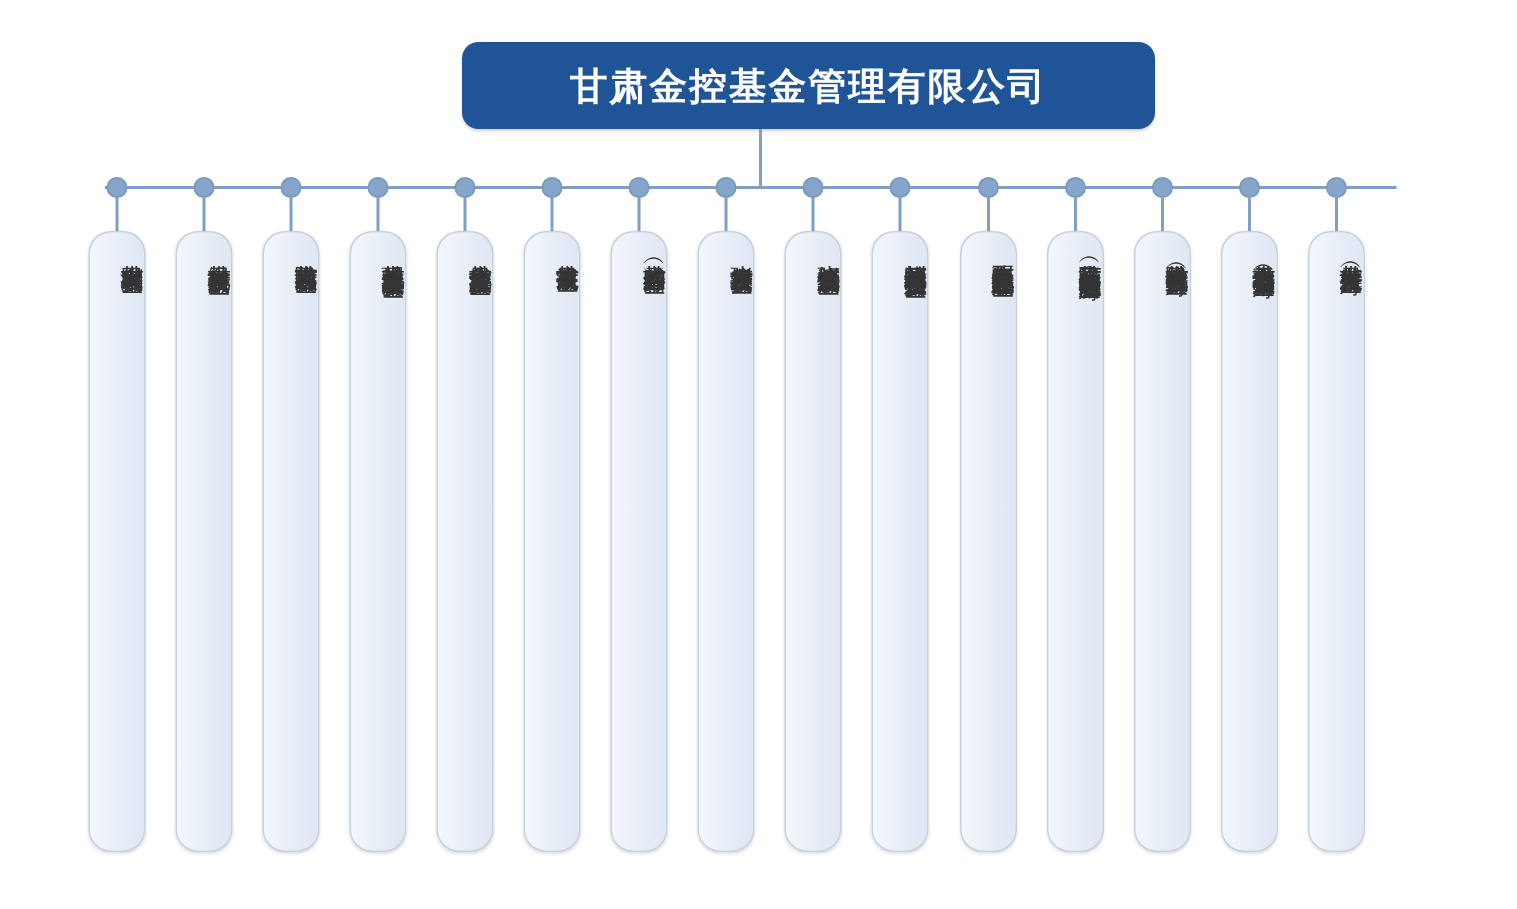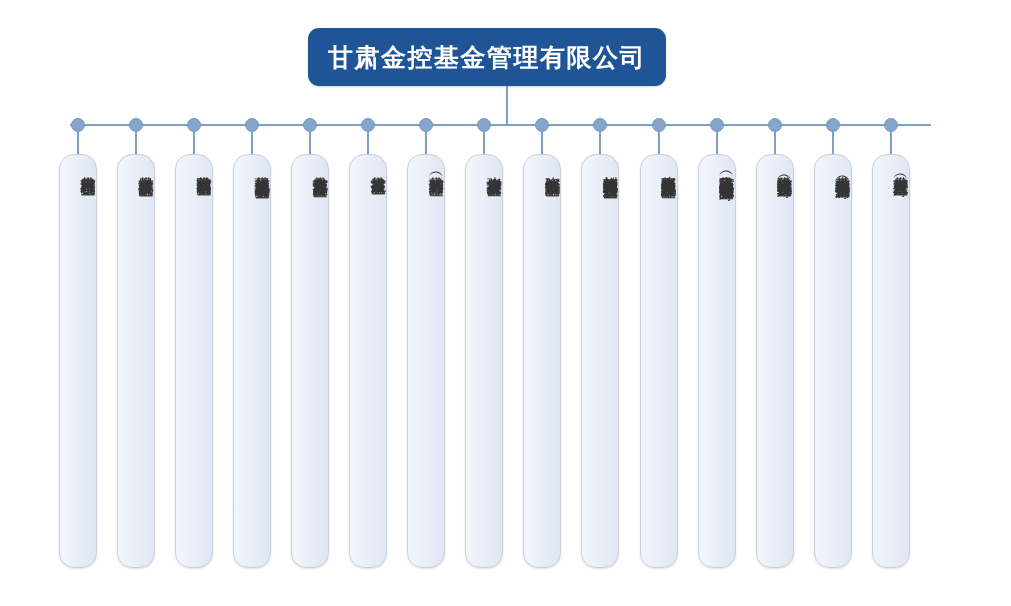--- a/index.html
+++ b/index.html
@@ -21,21 +21,21 @@
     top: 0;
     width: 1011px;
     height: 606px;
   }
 
   
   .root-node {
     position: absolute;
     left: 308px;
     top: 28px;
-    width: 358px;
+    width: 462px;
     height: 58px;
     background: #1f5596;
     border-radius: 11px;
     box-shadow: 0 1px 2px rgba(0,0,0,0.18);
     display: flex;
     align-items: center;
     justify-content: center;
     box-sizing: border-box;
   }
   .root-label {

